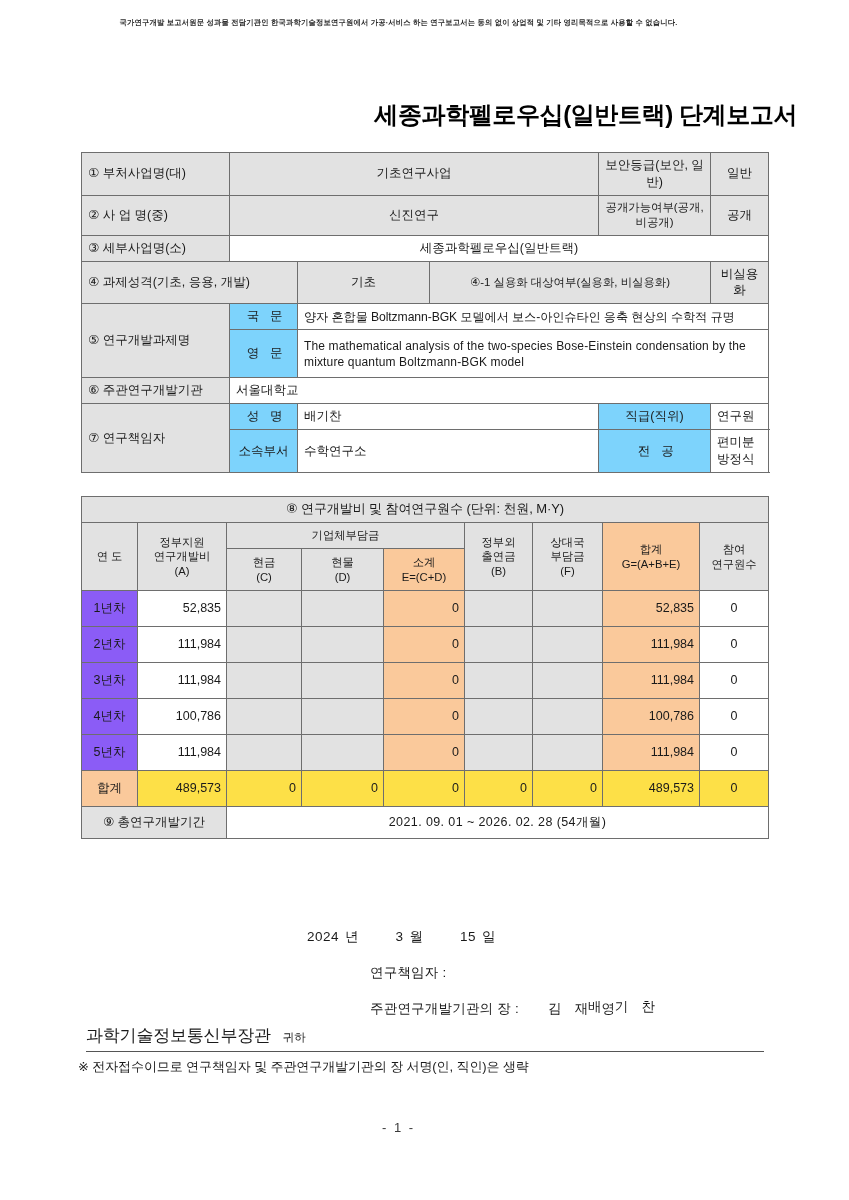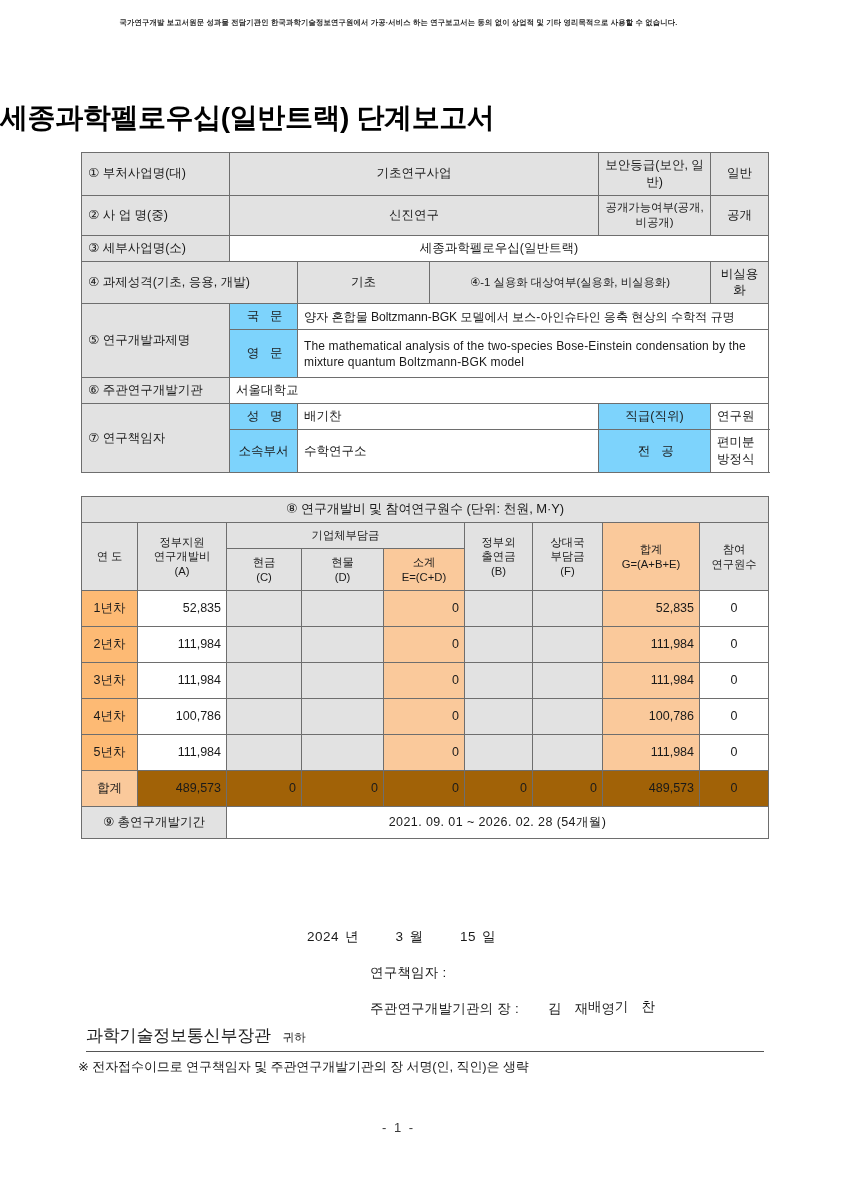--- a/index.html
+++ b/index.html
@@ -37,22 +37,22 @@
     font-weight: 700;
     transform: scaleY(1.05);
   }
 
   
   .doc-title {
     position: absolute;
     top: 99px;
     left: 0;
     right: 0;
-    text-align: left;
-    font-size: 28px;
+    text-align: right;
+    font-size: 24px;
     font-weight: bold;
     letter-spacing: -0.4px;
     color: #000;
   }
 
   
   .main-table {
     position: absolute;
     top: 152px;
     left: 81px;
@@ -132,21 +132,21 @@
     font-size: 11.3px;
     vertical-align: middle;
   }
   .bh-orange {
     background: #fac99b;
     text-align: center;
     font-size: 11.3px;
     vertical-align: middle;
   }
   .byear {
-    background: #fdba74;
+    background: #8b5cf6;
     text-align: center;
     height: 36px;
     vertical-align: middle;
     font-size: 12.5px;
   }
   .bnum {
     background: #ffffff;
     text-align: right;
     vertical-align: middle;
     font-size: 12.5px;
@@ -164,21 +164,21 @@
     padding-right: 8px;
   }
   .btotal-lbl {
     background: #fac99b;
     text-align: center;
     vertical-align: middle;
     font-size: 12.5px;
     height: 36px;
   }
   .btotal {
-    background: #a16207;
+    background: #fde047;
     text-align: right;
     vertical-align: middle;
     font-size: 12.5px;
     padding-right: 8px;
   }
   .period-lbl {
     background: #e2e2e2;
     text-align: center;
     vertical-align: middle;
     font-size: 12.5px;

